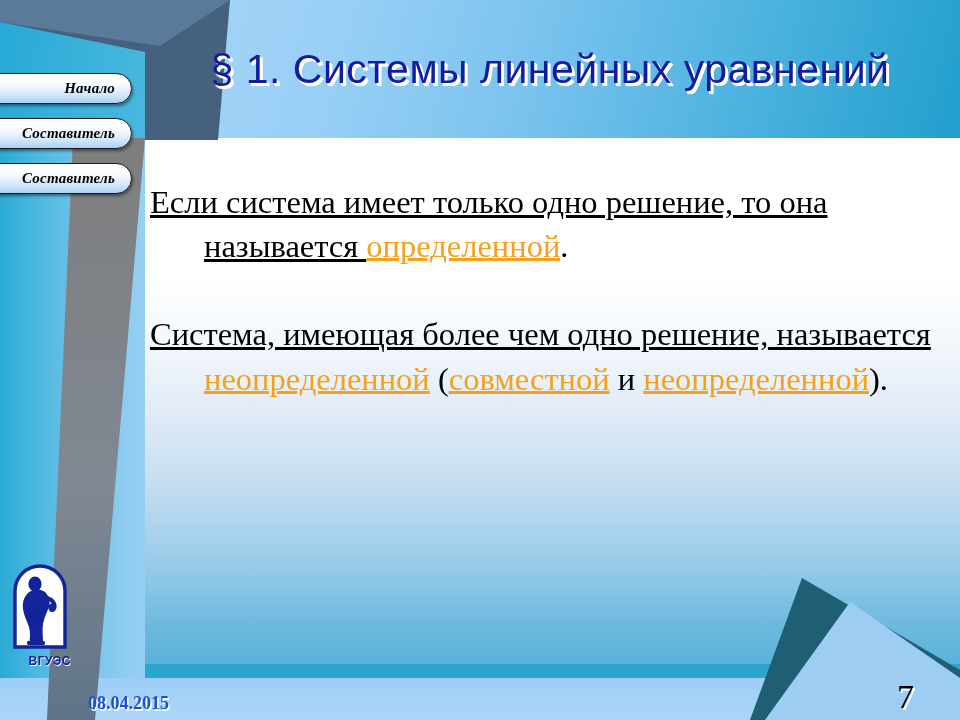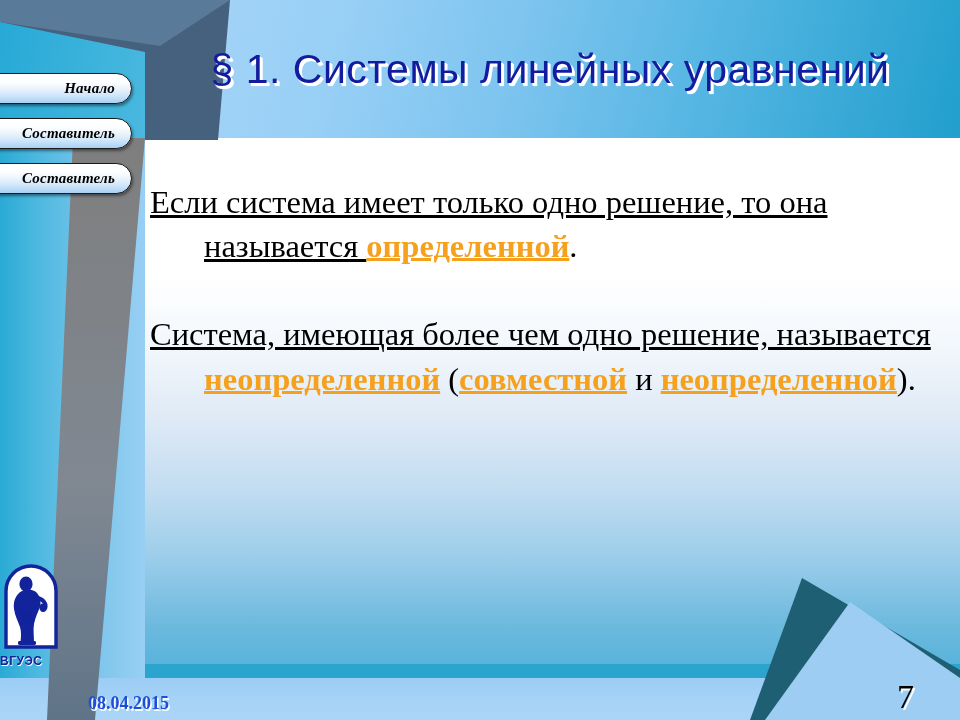--- a/index.html
+++ b/index.html
@@ -166,33 +166,33 @@
     padding-left: 54px;
     margin: 0 0 44px 0;
   }
   .para > .first {
     margin-left: -54px;
     text-decoration: underline;
   }
   .para.p2 { margin-bottom: 48px; }
   .term {
     color: #f5a11e;
-    font-weight: bold;
+    font-weight: normal;
     text-decoration: underline;
     text-decoration-thickness: 2.5px;
     text-underline-offset: 1px;
   }
 
   
   .logo {
     position: absolute;
-    left: 0;
+    left: 9px;
     top: 563px;
     width: 62px;
-    text-align: left;
+    text-align: right;
   }
   .logo-label {
     font-family: "Liberation Sans", sans-serif;
     font-size: 12px;
     font-weight: bold;
     color: #12239b;
     letter-spacing: 0.5px;
     text-shadow: 0.7px 0.7px 0 #ffffff;
     margin-top: 1px;
   }

